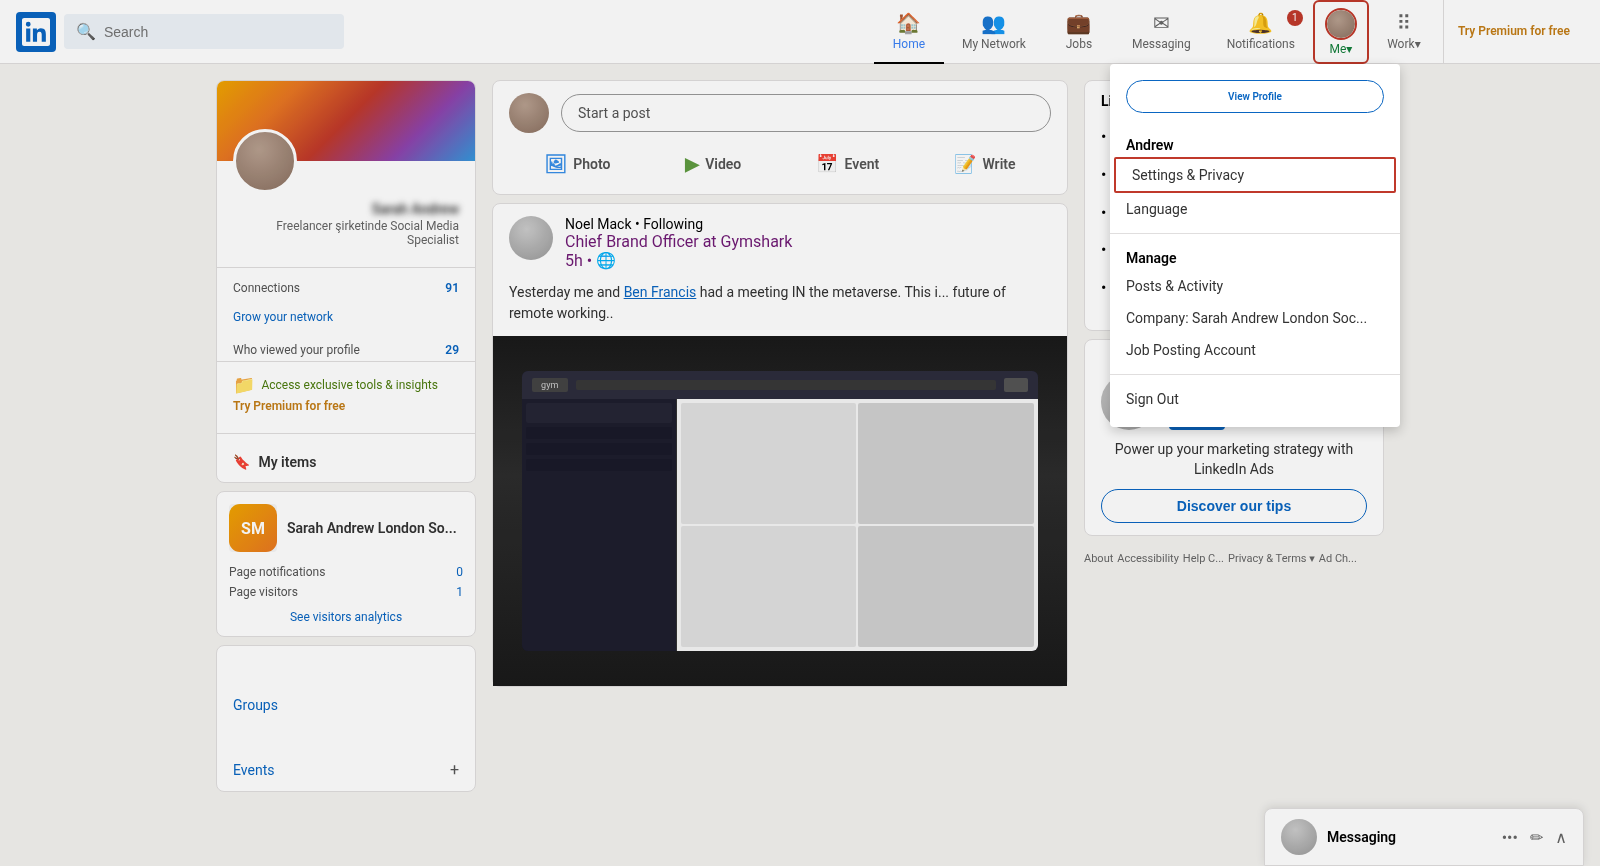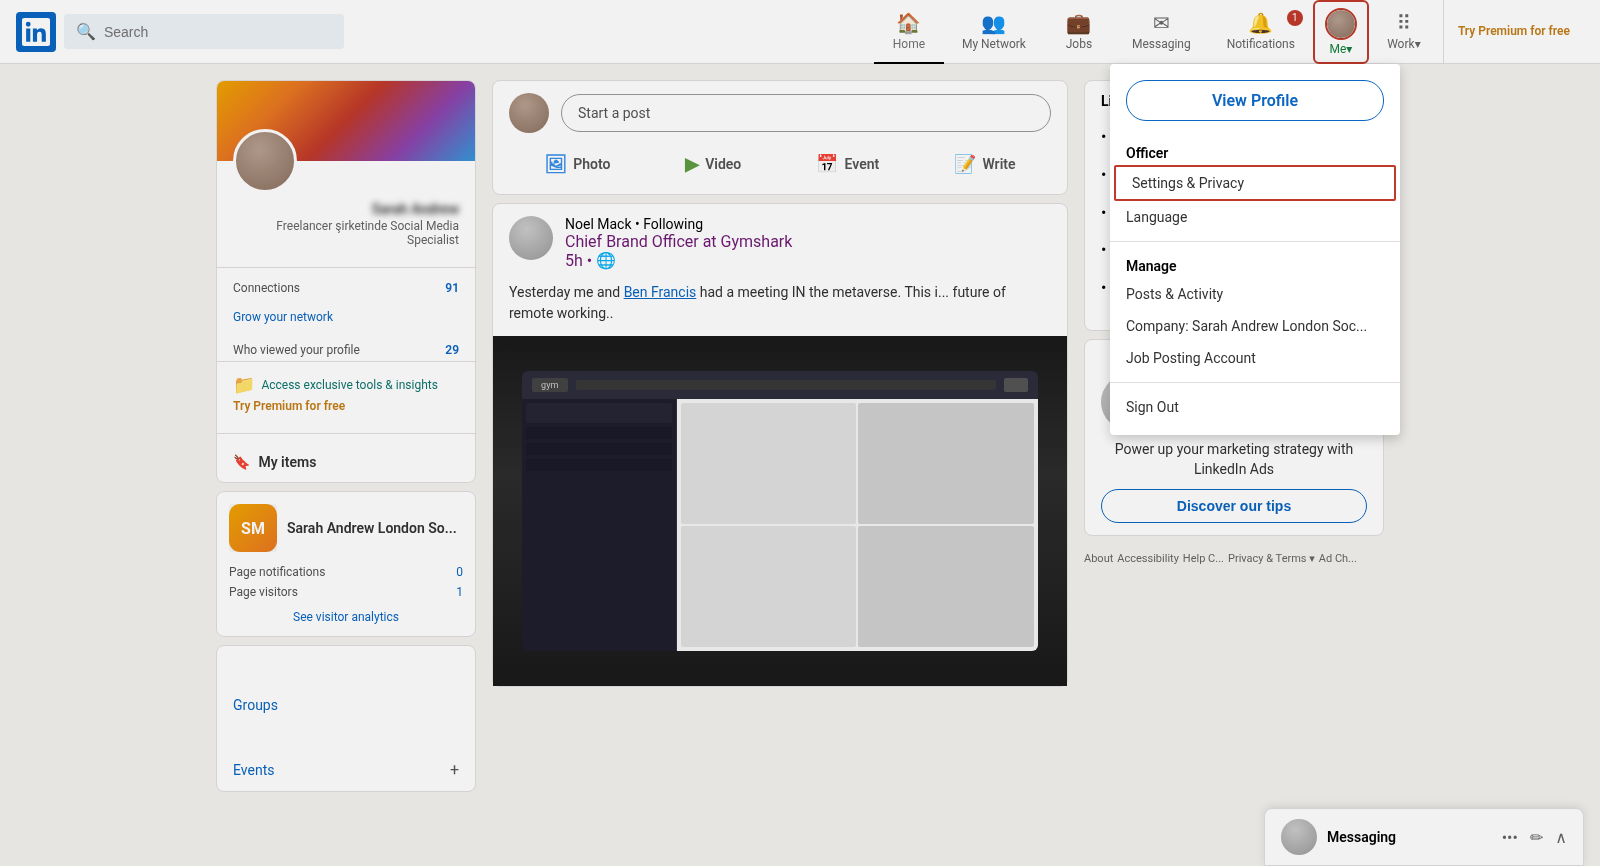--- a/index.html
+++ b/index.html
@@ -50,21 +50,21 @@
       height: 64px;
       justify-content: center;
       border-bottom: 2px solid transparent;
       position: relative;
       min-width: 70px;
     }
     .nav-item.active { border-bottom: 2px solid #000; }
     .nav-icon { font-size: 20px; color: #666; position: relative; margin-bottom: 2px; }
     .nav-item.active .nav-icon { color: #000; }
     .nav-label { font-size: 12px; color: #666; white-space: nowrap; }
-    .nav-item.active .nav-label { color: #737373; }
+    .nav-item.active .nav-label { color: #3b82f6; }
     .nav-badge {
       position: absolute;
       top: 10px; right: 10px;
       background: #c0392b;
       color: #fff;
       border-radius: 50%;
       width: 16px; height: 16px;
       font-size: 10px;
       display: flex; align-items: center; justify-content: center;
     }
@@ -112,21 +112,21 @@
       padding-bottom: 12px;
     }
     .dropdown-view-profile {
       margin: 16px;
       border: 1px solid #0a66c2;
       border-radius: 20px;
       padding: 10px;
       text-align: center;
       color: #0a66c2;
       font-weight: 600;
-      font-size: 16px;
+      font-size: 10px;
       cursor: pointer;
     }
     .dropdown-section-title {
       font-size: 14px;
       font-weight: 600;
       color: #000;
       padding: 8px 16px 4px;
     }
     .dropdown-item {
       padding: 8px 16px;
@@ -187,21 +187,21 @@
       padding: 4px 16px;
       font-size: 12px;
       margin-top: 9px;
     }
     .sidebar-stat-label { color: #555; }
     .sidebar-stat-value { color: #0a66c2; font-weight: 600; }
     .sidebar-premium {
       padding: 12px 16px;
       border-top: 1px solid #e0dede;
     }
-    .premium-text { font-size: 12px; color: #0f766e; }
+    .premium-text { font-size: 12px; color: #4d7c0f; }
     .premium-link { font-size: 12px; color: #c37d16; font-weight: 600; margin-top: 2px; display: block; }
     .sidebar-my-items {
       padding: 12px 16px;
       font-size: 14px;
       font-weight: 600;
       color: #333;
       display: flex; align-items: center; gap: 8px;
     }
 
     .sidebar-page-card {
@@ -435,21 +435,21 @@
       <span style="font-size:12px; color:#c37d16; font-weight:600; text-align:center; line-height:1.3;">Try Premium for free</span>
     </div>
   </div>
 </nav>
 
 <div class="overlay"></div>
 
 <div class="dropdown-menu">
   <div class="dropdown-view-profile">View Profile</div>
 
-  <div class="dropdown-section-title">Officer</div>
+  <div class="dropdown-section-title">Andrew</div>
   <div class="dropdown-item highlighted">Settings &amp; Privacy</div>
   <div class="dropdown-item">Language</div>
 
   <hr class="dropdown-divider">
 
   <div class="dropdown-section-title">Manage</div>
   <div class="dropdown-item">Posts &amp; Activity</div>
   <div class="dropdown-item">Company: Sarah Andrew London Soc...</div>
   <div class="dropdown-item">Job Posting Account</div>
 
@@ -505,21 +505,21 @@
         </div>
       </div>
       <div class="page-card-stat">
         <span class="page-card-stat-label">Page notifications</span>
         <span class="page-card-stat-value">0</span>
       </div>
       <div class="page-card-stat">
         <span class="page-card-stat-label">Page visitors</span>
         <span class="page-card-stat-value">1</span>
       </div>
-      <a class="see-analytics">See visitor analytics</a>
+      <a class="see-analytics">See visitors analytics</a>
     </div>
 
     <div class="sidebar-card" style="padding: 8px 0;">
       <div class="sidebar-link-item">
         <span style="font-size:14px; color:#0a66c2;">Groups</span>
       </div>
       <div class="sidebar-link-item">
         <span style="font-size:14px; color:#0a66c2;">Events</span>
         <span class="plus">+</span>
       </div>

